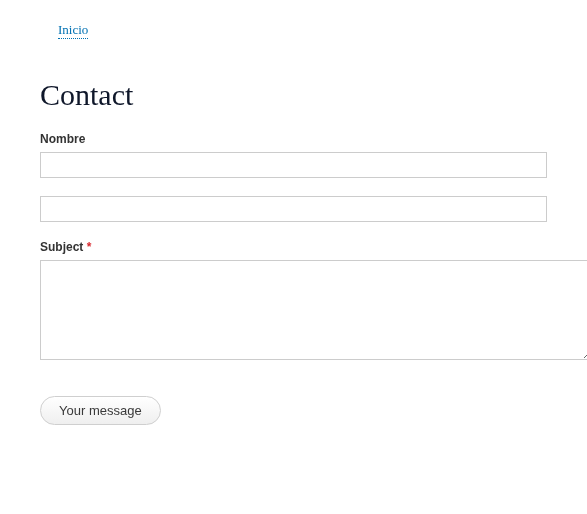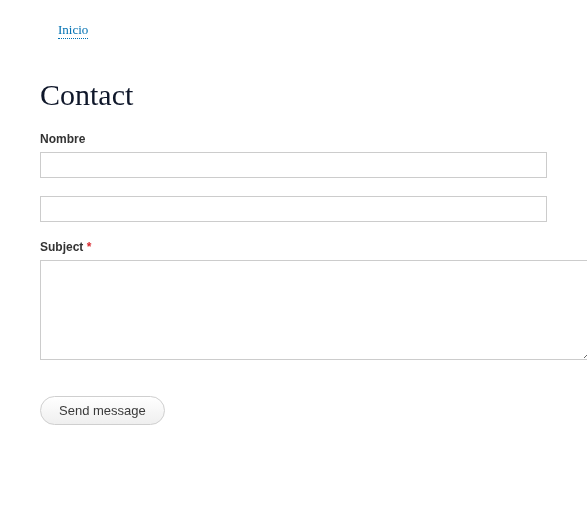--- a/index.html
+++ b/index.html
@@ -99,18 +99,18 @@
     <input type="text" class="text-input" value="" style="">
   </div>
 
   <div class="form-group">
     <label class="form-label">
       <span>Subject </span><span class="required-mark">*</span>
     </label>
     <textarea class="textarea-input" style=""></textarea>
   </div>
 
-  <button type="submit" class="submit-button">Send message</button>
+  <button type="submit" class="submit-button">Your message</button>
 
 </form>
 
 
 
 
 </body></html>

